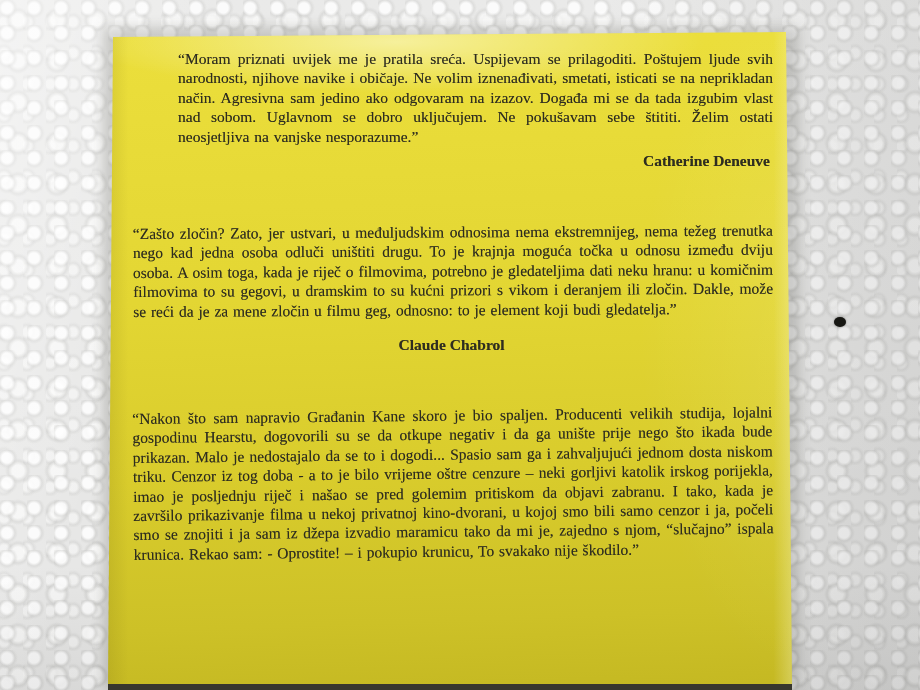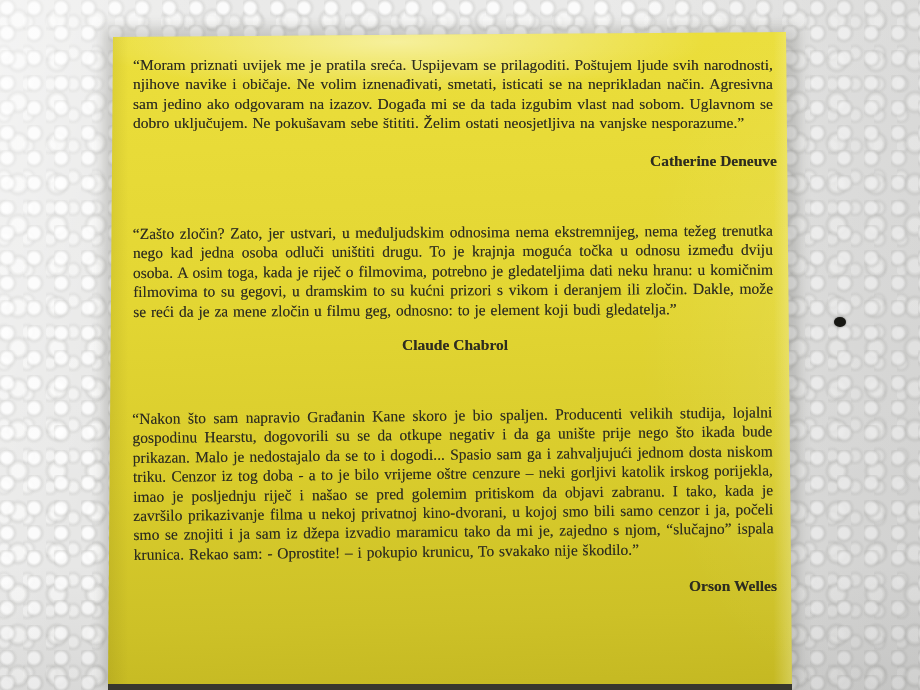--- a/index.html
+++ b/index.html
@@ -37,26 +37,26 @@
       linear-gradient(178deg, var(--cover_yellow_light,#ecdf3c) 0%, var(--cover_yellow,#e3d633) 40%, #d9cc2c 66%, #cdc127 88%, var(--cover_yellow_dark,#c4b822) 100%);
   }
   .quote{
     position:absolute;left:25px;right:21px;margin:0;
     font-size:15.5px;line-height:19.4px;text-align:justify;
     color:var(--text,#2e2d20);
     text-shadow:0 0 .6px rgba(46,45,32,.55);
     word-spacing:.06em;
   }
   .author{
-    position:absolute;left:25px;right:14px;padding-right:3px;
+    position:absolute;left:25px;right:21px;padding-right:3px;
     font-size:15.5px;font-weight:bold;text-align:right;
     color:var(--text,#2e2d20);
     text-shadow:0 0 .5px rgba(46,45,32,.5);
   }
-  .q1{top:25px;}
+  .q1{top:19px;margin-left:45px;}
   .a1{top:122px;}
   .q2{top:194px;transform:rotate(-0.3deg);transform-origin:0 50%;}
   .a2{top:306px;text-align:center;}
   .q3{top:379px;transform:rotate(-0.6deg);transform-origin:0 50%;}
   .a3{top:547px;}
   .table-edge{
     position:absolute;left:108px;top:684px;width:684px;height:6px;
     background:var(--table_edge,#38372e);
   }
   .speck{
@@ -75,18 +75,17 @@
   <div class="cover-shadow"></div>
 
   <div class="book-cover">
     <p class="quote q1">“Moram priznati uvijek me je pratila sreća. Uspijevam se prilagoditi. Poštujem ljude svih narodnosti, njihove navike i običaje. Ne volim iznenađivati, smetati, isticati se na neprikladan način. Agresivna sam jedino ako odgovaram na izazov. Događa mi se da tada izgubim vlast nad sobom. Uglavnom se dobro uključujem. Ne pokušavam sebe štititi. Želim ostati neosjetljiva na vanjske nesporazume.”</p>
     <div class="author a1">Catherine Deneuve</div>
 
     <p class="quote q2">“Zašto zločin? Zato, jer ustvari, u međuljudskim odnosima nema ekstremnijeg, nema težeg trenutka nego kad jedna osoba odluči uništiti drugu. To je krajnja moguća točka u odnosu između dviju osoba. A osim toga, kada je riječ o filmovima, potrebno je gledateljima dati neku hranu: u komičnim filmovima to su gegovi, u dramskim to su kućni prizori s vikom i deranjem ili zločin. Dakle, može se reći da je za mene zločin u filmu geg, odnosno: to je element koji budi gledatelja.”</p>
     <div class="author a2">Claude Chabrol</div>
 
     <p class="quote q3">“Nakon što sam napravio Građanin Kane skoro je bio spaljen. Producenti velikih studija, lojalni gospodinu Hearstu, dogovorili su se da otkupe negativ i da ga unište prije nego što ikada bude prikazan. Malo je nedostajalo da se to i dogodi... Spasio sam ga i zahvaljujući jednom dosta niskom triku. Cenzor iz tog doba - a to je bilo vrijeme oštre cenzure – neki gorljivi katolik irskog porijekla, imao je posljednju riječ i našao se pred golemim pritiskom da objavi zabranu. I tako, kada je završilo prikazivanje filma u nekoj privatnoj kino-dvorani, u kojoj smo bili samo cenzor i ja, počeli smo se znojiti i ja sam iz džepa izvadio maramicu tako da mi je, zajedno s njom, “slučajno” ispala krunica. Rekao sam: - Oprostite! – i pokupio krunicu, To svakako nije škodilo.”</p>
-    <div class="author a3">Orson Welles</div>
   </div>
 
   <div class="table-edge"></div>
   <div class="speck"></div>
 </div>
 
 </body></html>

